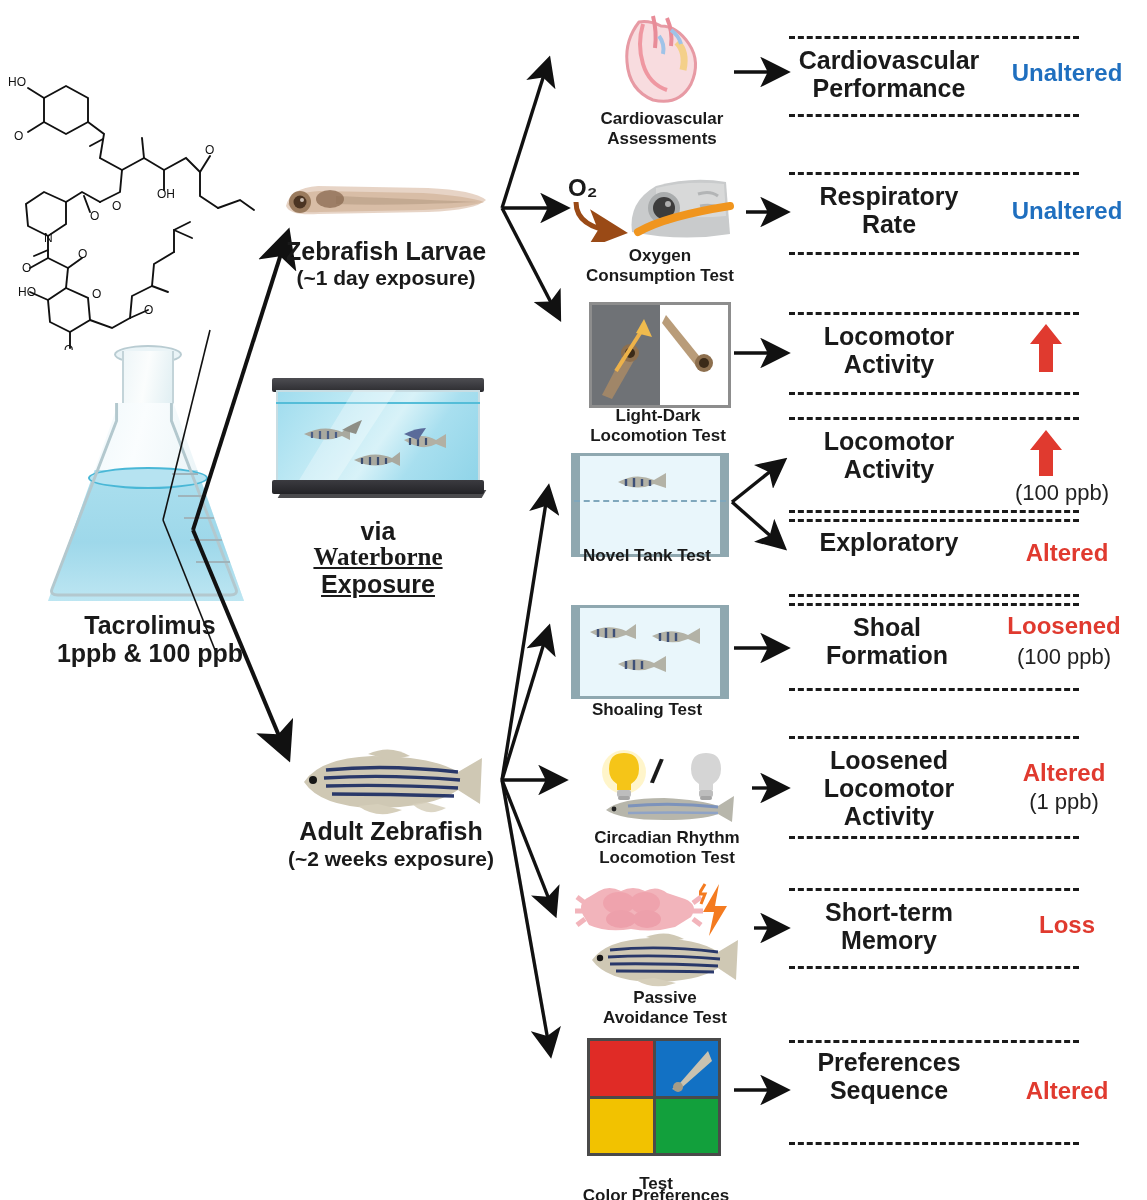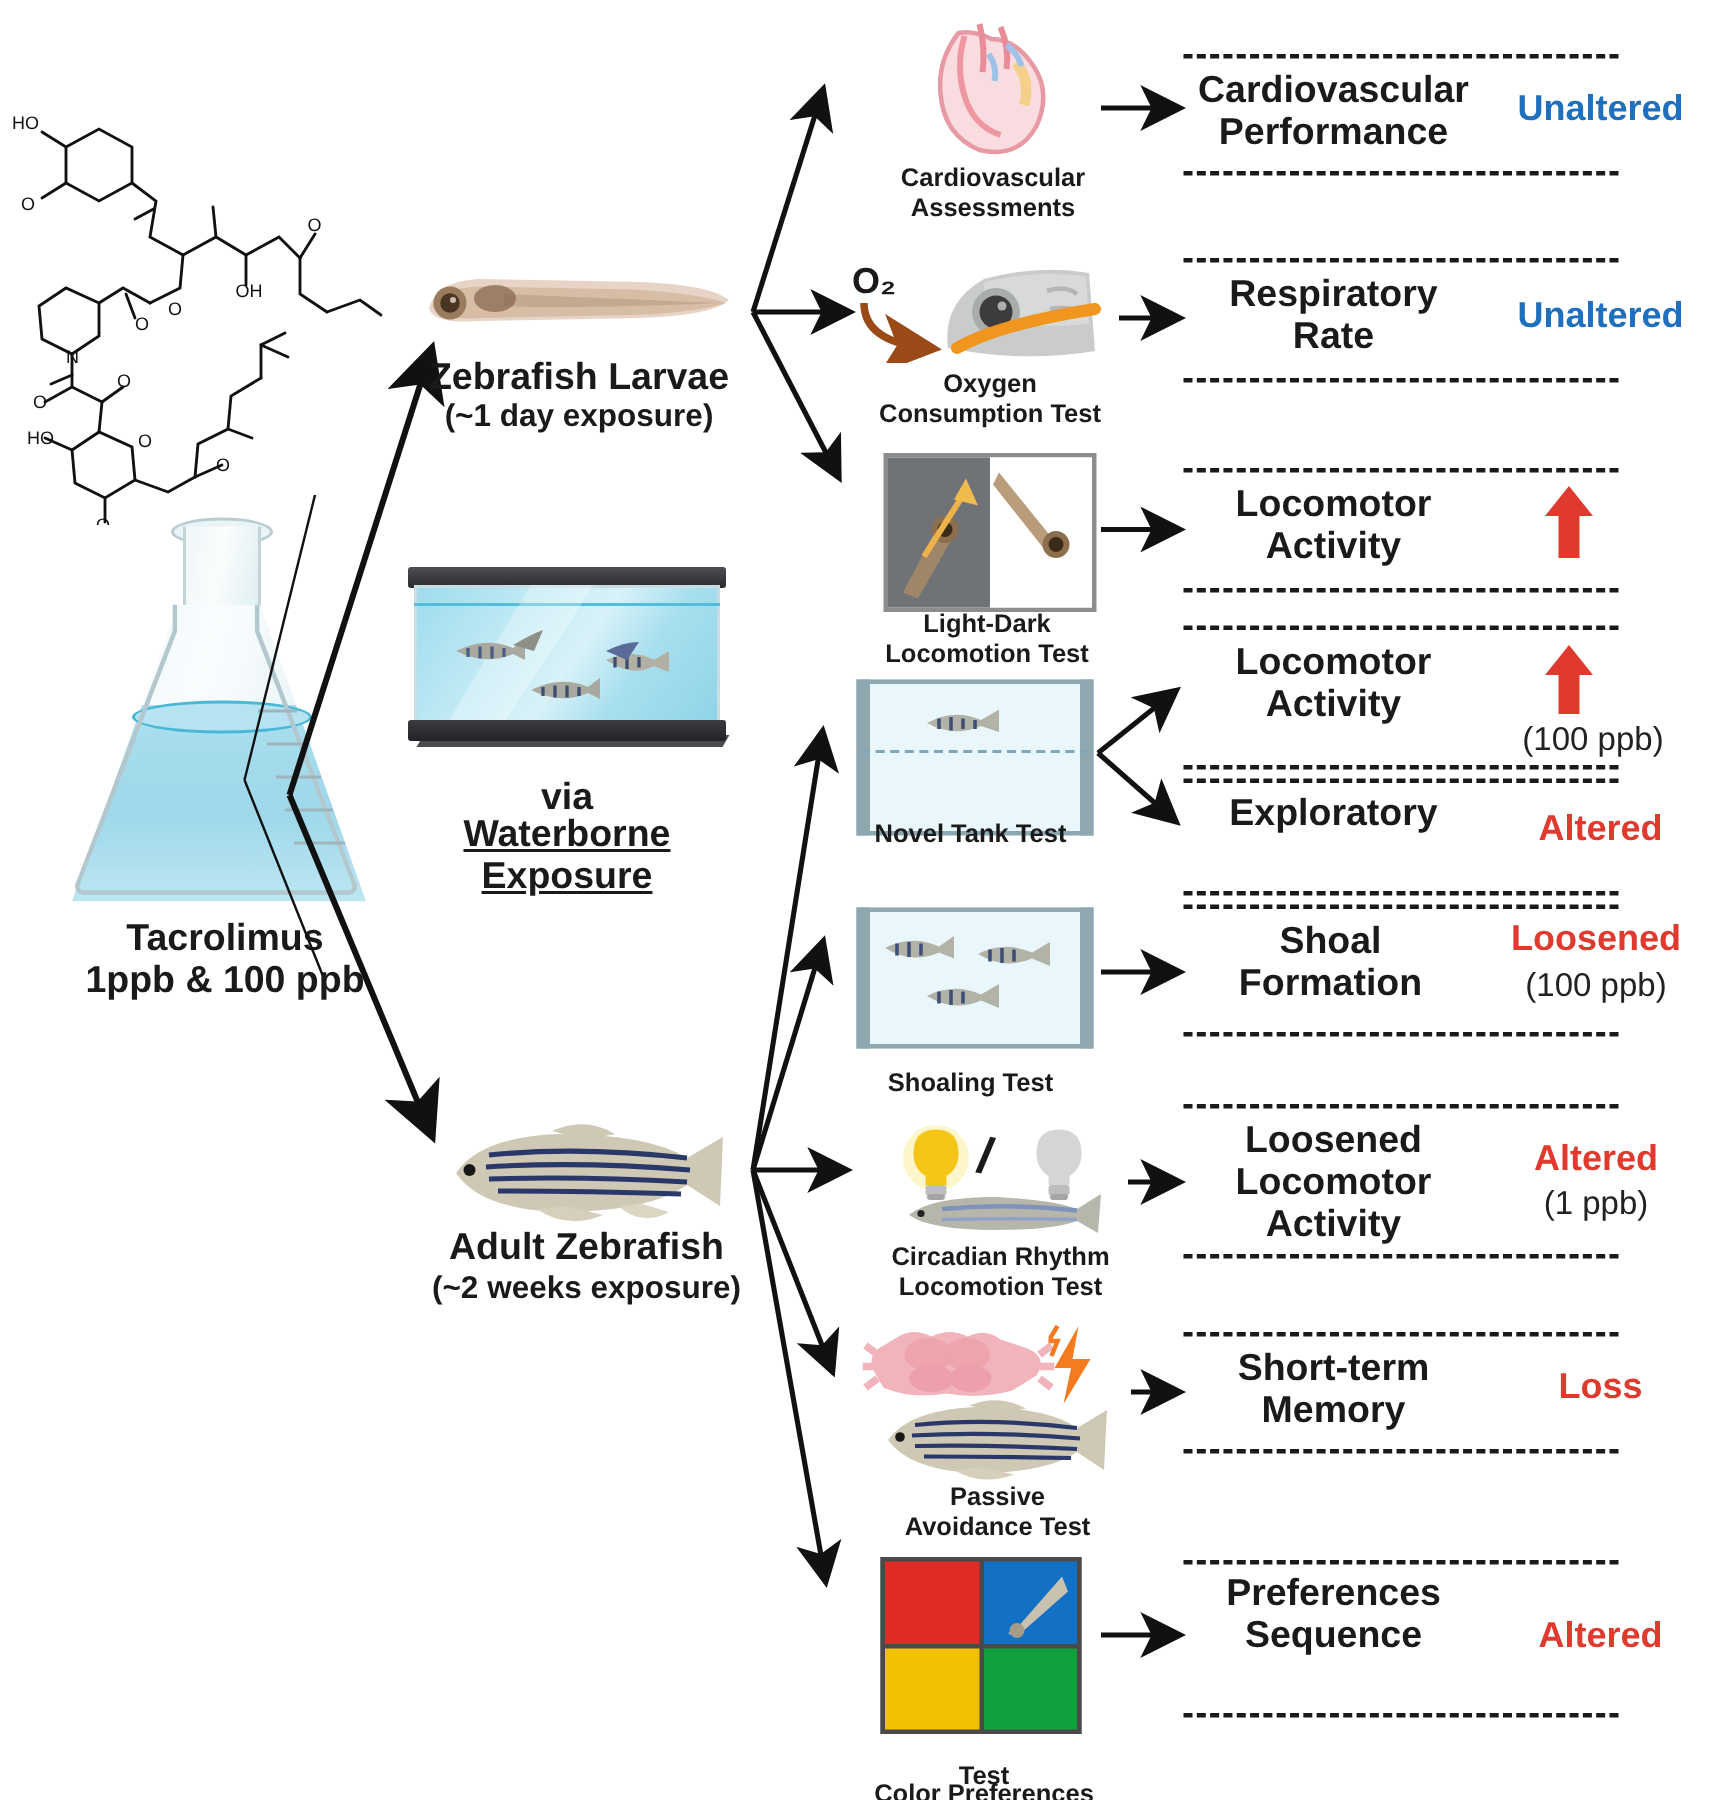--- a/index.html
+++ b/index.html
@@ -201,21 +201,21 @@
     <g>
       <path d="M128 50 Q146 42 160 50 L170 44 L170 58 L160 54 Q146 62 128 50 Z" fill="#b2b0a4"></path>
       <path d="M134 48 L134 55 M142 47 L142 56 M150 48 L150 55" stroke="#3b4d70" stroke-width="2.2"></path>
       <path d="M128 44 Q140 38 150 38 L142 50 Z" fill="#5a6b9a"></path>
     </g>
   </svg>
   <div class="tank-base2"></div>
   <div class="tank-base"></div>
 </div>
 <div class="abs ctr big-label" style="left:262px;top:518px;width:232px;">via</div>
-<div class="abs ctr big-label uline" style="left:262px;top:543px;width:232px;">Waterborne</div>
+<div class="abs ctr big-label uline" style="left:262px;top:543px;width:232px;font-family:Liberation Serif, serif;">Waterborne</div>
 <div class="abs ctr big-label uline" style="left:262px;top:571px;width:232px;">Exposure</div>
 
 <div class="abs" style="left:286px;top:742px;width:210px;height:80px;">
   <svg width="210" height="80" viewBox="0 0 210 80">
     <path d="M18 40 Q34 16 86 14 Q146 14 172 30 L196 16 L194 62 L172 48 Q146 66 86 66 Q34 64 18 40 Z" fill="#cfc8b4"></path>
     <g stroke="#1c2c63" stroke-width="3.4" fill="none" opacity=".92">
       <path d="M40 28 Q100 22 172 30"></path>
       <path d="M38 36 Q100 32 174 38"></path>
       <path d="M40 44 Q100 42 172 46"></path>
       <path d="M46 52 Q102 52 168 54"></path>
@@ -334,21 +334,21 @@
     <g>
       <path d="M78 28 Q96 19 114 27 L126 20 L126 36 L114 31 Q96 39 78 28 Z" fill="#b3b2a6"></path>
       <path d="M86 25 L86 33 M94 24 L94 34 M102 25 L102 33" stroke="#3e5077" stroke-width="2.4"></path>
     </g>
     <g>
       <path d="M44 56 Q62 47 80 55 L92 48 L92 64 L80 59 Q62 67 44 56 Z" fill="#b3b2a6"></path>
       <path d="M52 53 L52 61 M60 52 L60 62 M68 53 L68 61" stroke="#3e5077" stroke-width="2.4"></path>
     </g>
   </svg>
 </div>
-<div class="abs ctr test-label" style="left:566px;top:700px;width:162px;margin-top:12px;">Shoaling Test</div>
+<div class="abs ctr test-label" style="left:566px;top:700px;width:162px;">Shoaling Test</div>
 
 <div class="abs" style="left:601px;top:750px;width:46px;height:52px;">
   <svg width="46" height="52" viewBox="0 0 46 52">
     <circle cx="23" cy="22" r="22" fill="#ffe98a" opacity=".45"></circle>
     <path d="M23 3 Q38 3 38 19 Q38 29 30 34 L30 40 L16 40 L16 34 Q8 29 8 19 Q8 3 23 3 Z" fill="#F5C518"></path>
     <rect x="16" y="40" width="14" height="7" rx="2" fill="#bdbdbd"></rect>
     <rect x="17" y="46" width="12" height="4" rx="2" fill="#a5a5a5"></rect>
   </svg>
 </div>
 <div class="abs" style="left:652px;top:752px;font-weight:bold;font-size:34px;transform:rotate(12deg);">/</div>

